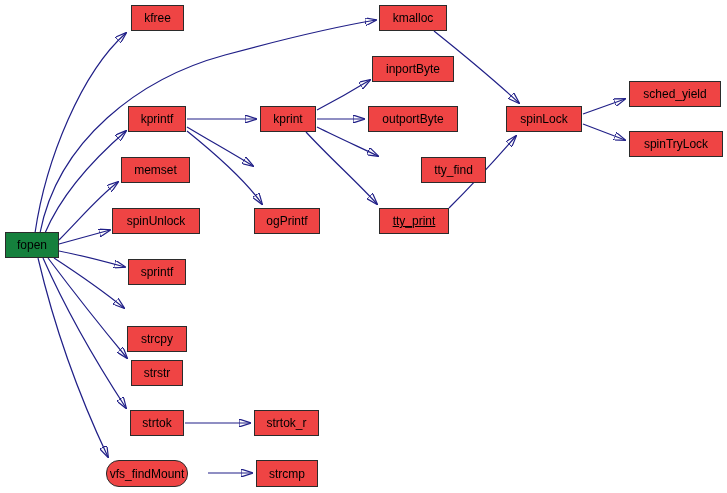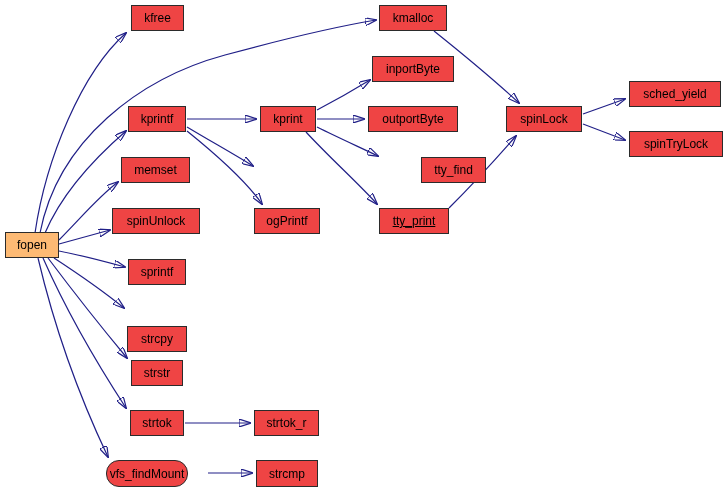--- a/index.html
+++ b/index.html
@@ -15,21 +15,21 @@
   .node{
     position:absolute;
     box-sizing:border-box;
     background:#ef4444;
     border:1px solid #2b2b2b;
     display:flex;align-items:center;justify-content:center;
     font-size:12px;color:#000000;
     white-space:nowrap;
     cursor:pointer;
   }
-  .node.highlight{background:#fdba74;cursor:default;}
+  .node.highlight{background:#15803d;cursor:default;}
 </style>
 </head>
 <body>
 
 <div class="canvas">
 
   <svg class="edges" viewBox="0 0 727 493" xmlns="http://www.w3.org/2000/svg">
     <defs>
       <marker id="arrow" markerUnits="userSpaceOnUse" markerWidth="12" markerHeight="8" viewBox="0 0 12 8" refX="11" refY="4" orient="auto">
         <path d="M0,0 L12,4 L0,8 Z" fill="#201f87"></path>

